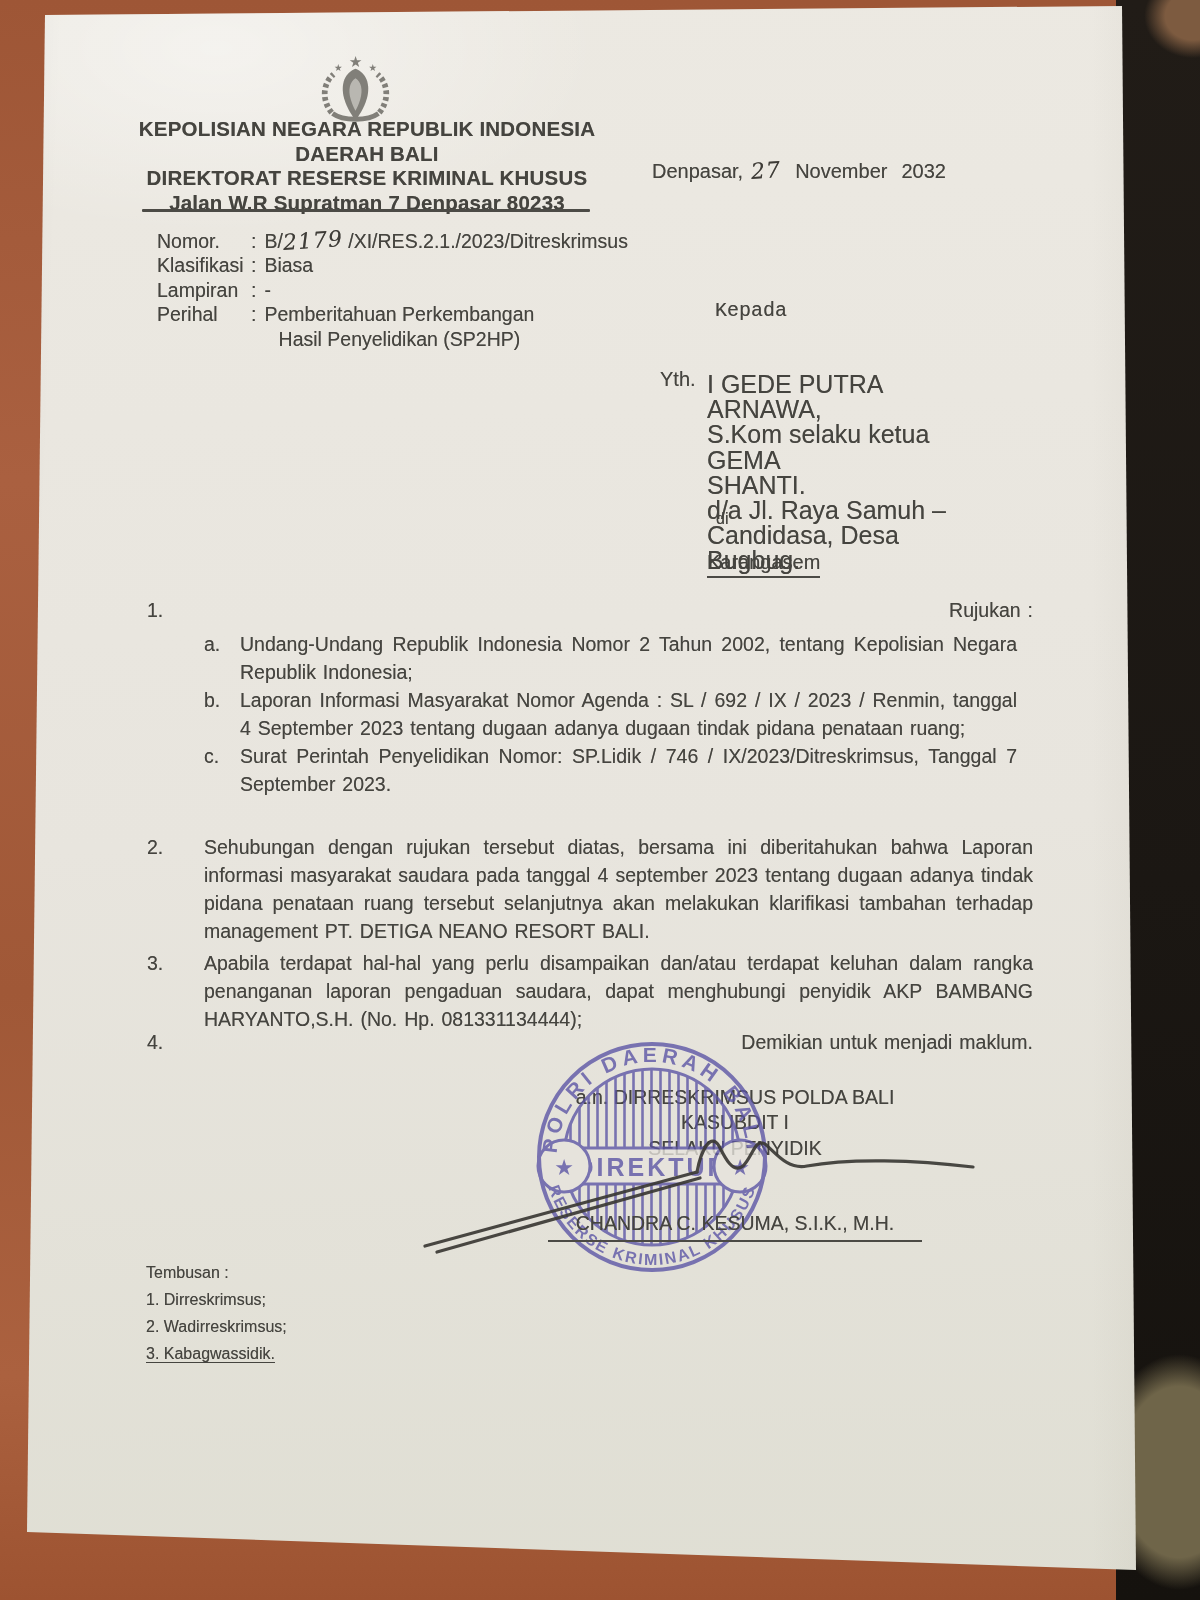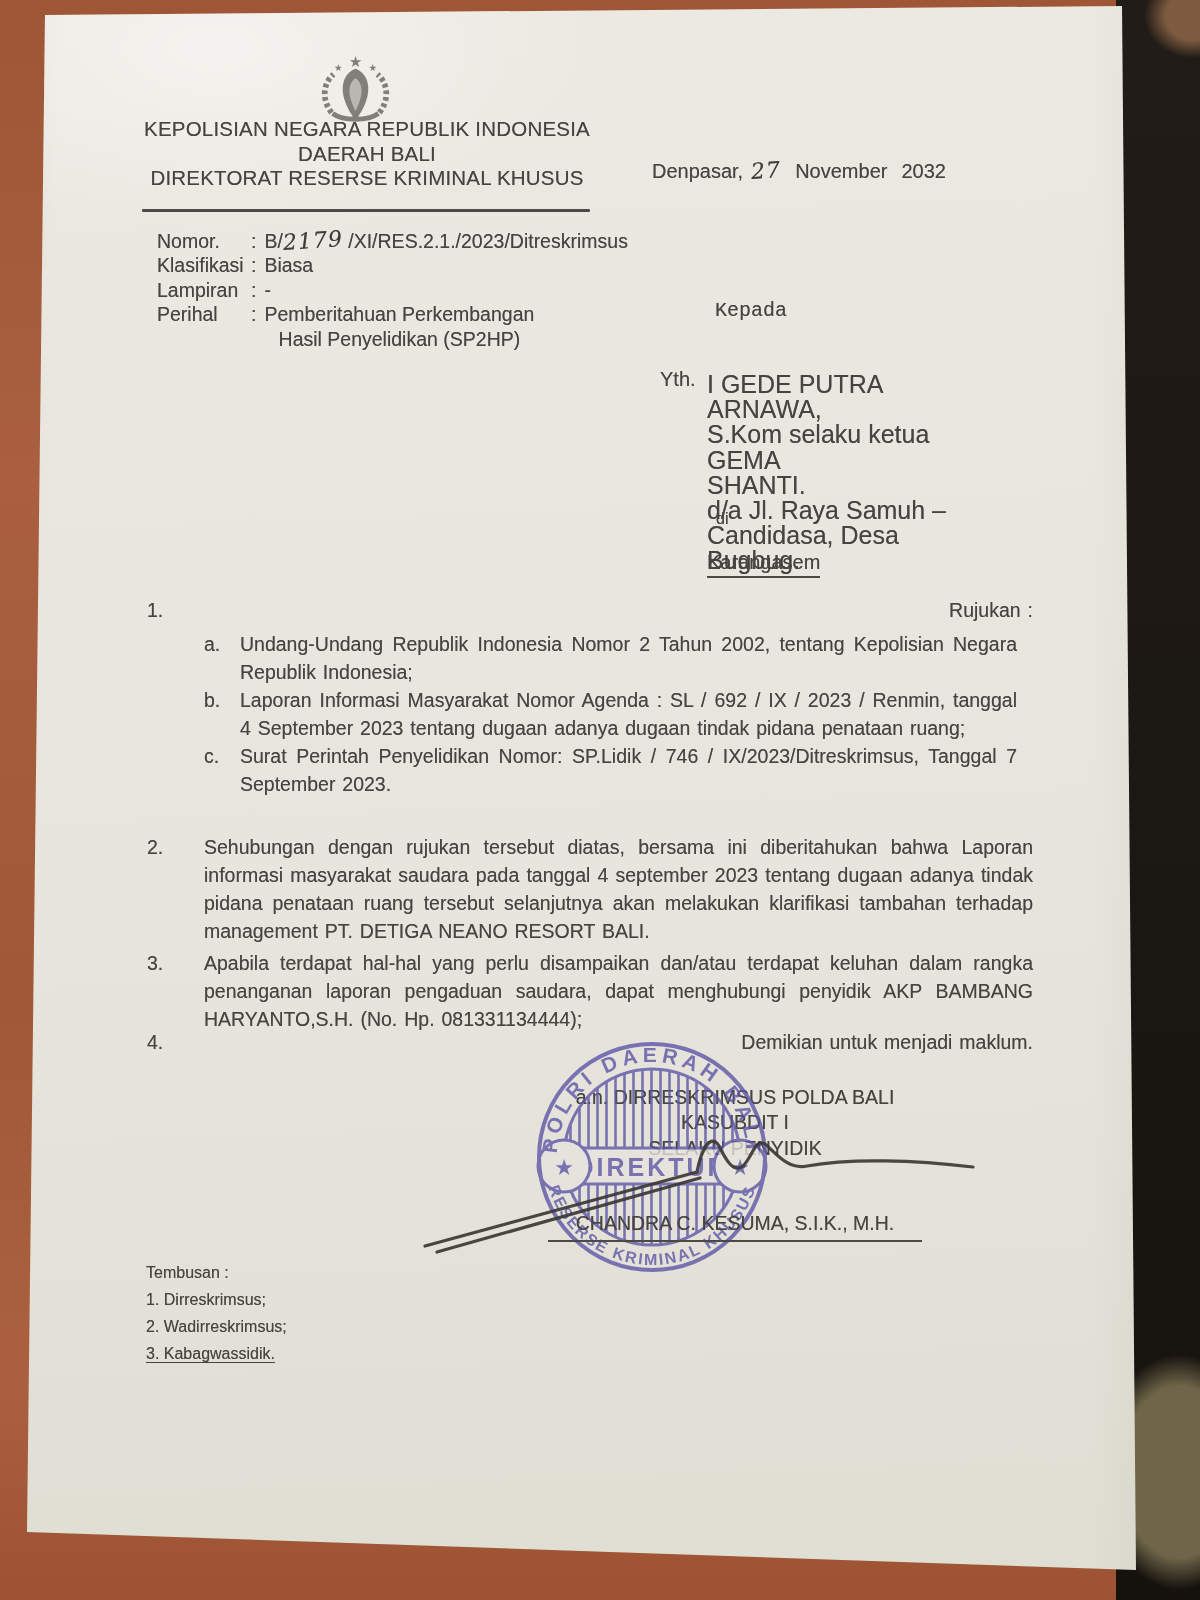--- a/index.html
+++ b/index.html
@@ -27,21 +27,21 @@
   }
   .abs{position:absolute;}
   .ink{color:#45443f;text-shadow:0 0 0.5px rgba(69,68,63,0.55);}
   .hand{
     font-family:"DejaVu Serif", serif;font-style:italic;
     display:inline-block;transform:rotate(-4deg);font-size:22px;color:#3e3c37;
     letter-spacing:1px;
   }
   
   .lh-block{left:126px;top:117px;width:482px;text-align:center;line-height:24.5px;
-    font-size:20.5px;font-weight:400;letter-spacing:0.2px;}
+    font-size:20.5px;font-weight:700;letter-spacing:0.2px;}
   .lh-underline{left:142px;top:209px;width:448px;height:3px;background:#4c4b46;border-radius:1px;}
   .emblem{left:303px;top:52px;opacity:0.85;filter:blur(0.4px);}
   
   .dateline{left:652px;top:158px;font-size:20px;}
   .dateline .gap-s{display:inline-block;width:8px;}
   .dateline .gap-m{display:inline-block;width:14px;}
   
   .meta{left:157px;top:229px;font-size:19.5px;line-height:24.4px;}
   .meta-row{display:flex;}
   .meta-label{width:94px;flex:none;}
@@ -93,20 +93,21 @@
         <path d="M80,63 C90,51 90,33 78,23" fill="none" stroke="#6e6c66" stroke-width="6" stroke-dasharray="4 3"></path>
         <path d="M31,64 C42,72 68,72 79,64" fill="none" stroke="#6e6c66" stroke-width="5"></path>
         <path d="M55,27 C61,31 63,39 60,49 C58,56 56,59 55,61 C54,59 52,56 50,49 C47,39 49,31 55,27 Z" fill="#e8e5de" opacity="0.55"></path>
       </g>
     </svg>
 
     <div class="abs lh-block ink">
       <div>KEPOLISIAN NEGARA REPUBLIK INDONESIA</div>
       <div>DAERAH BALI</div>
       <div>DIREKTORAT RESERSE KRIMINAL KHUSUS</div>
+      <div>Jalan W.R Supratman 7 Denpasar 80233</div>
     </div>
     <div class="abs lh-underline"></div>
 
     <div class="abs dateline ink">
       <span>Denpasar,</span><span class="gap-s"></span><span class="hand">27</span><span class="gap-m"></span><span>November</span><span class="gap-m"></span><span>2032</span>
     </div>
 
     <div class="abs meta ink">
       <div class="meta-row">
         <span class="meta-label">Nomor.</span>

